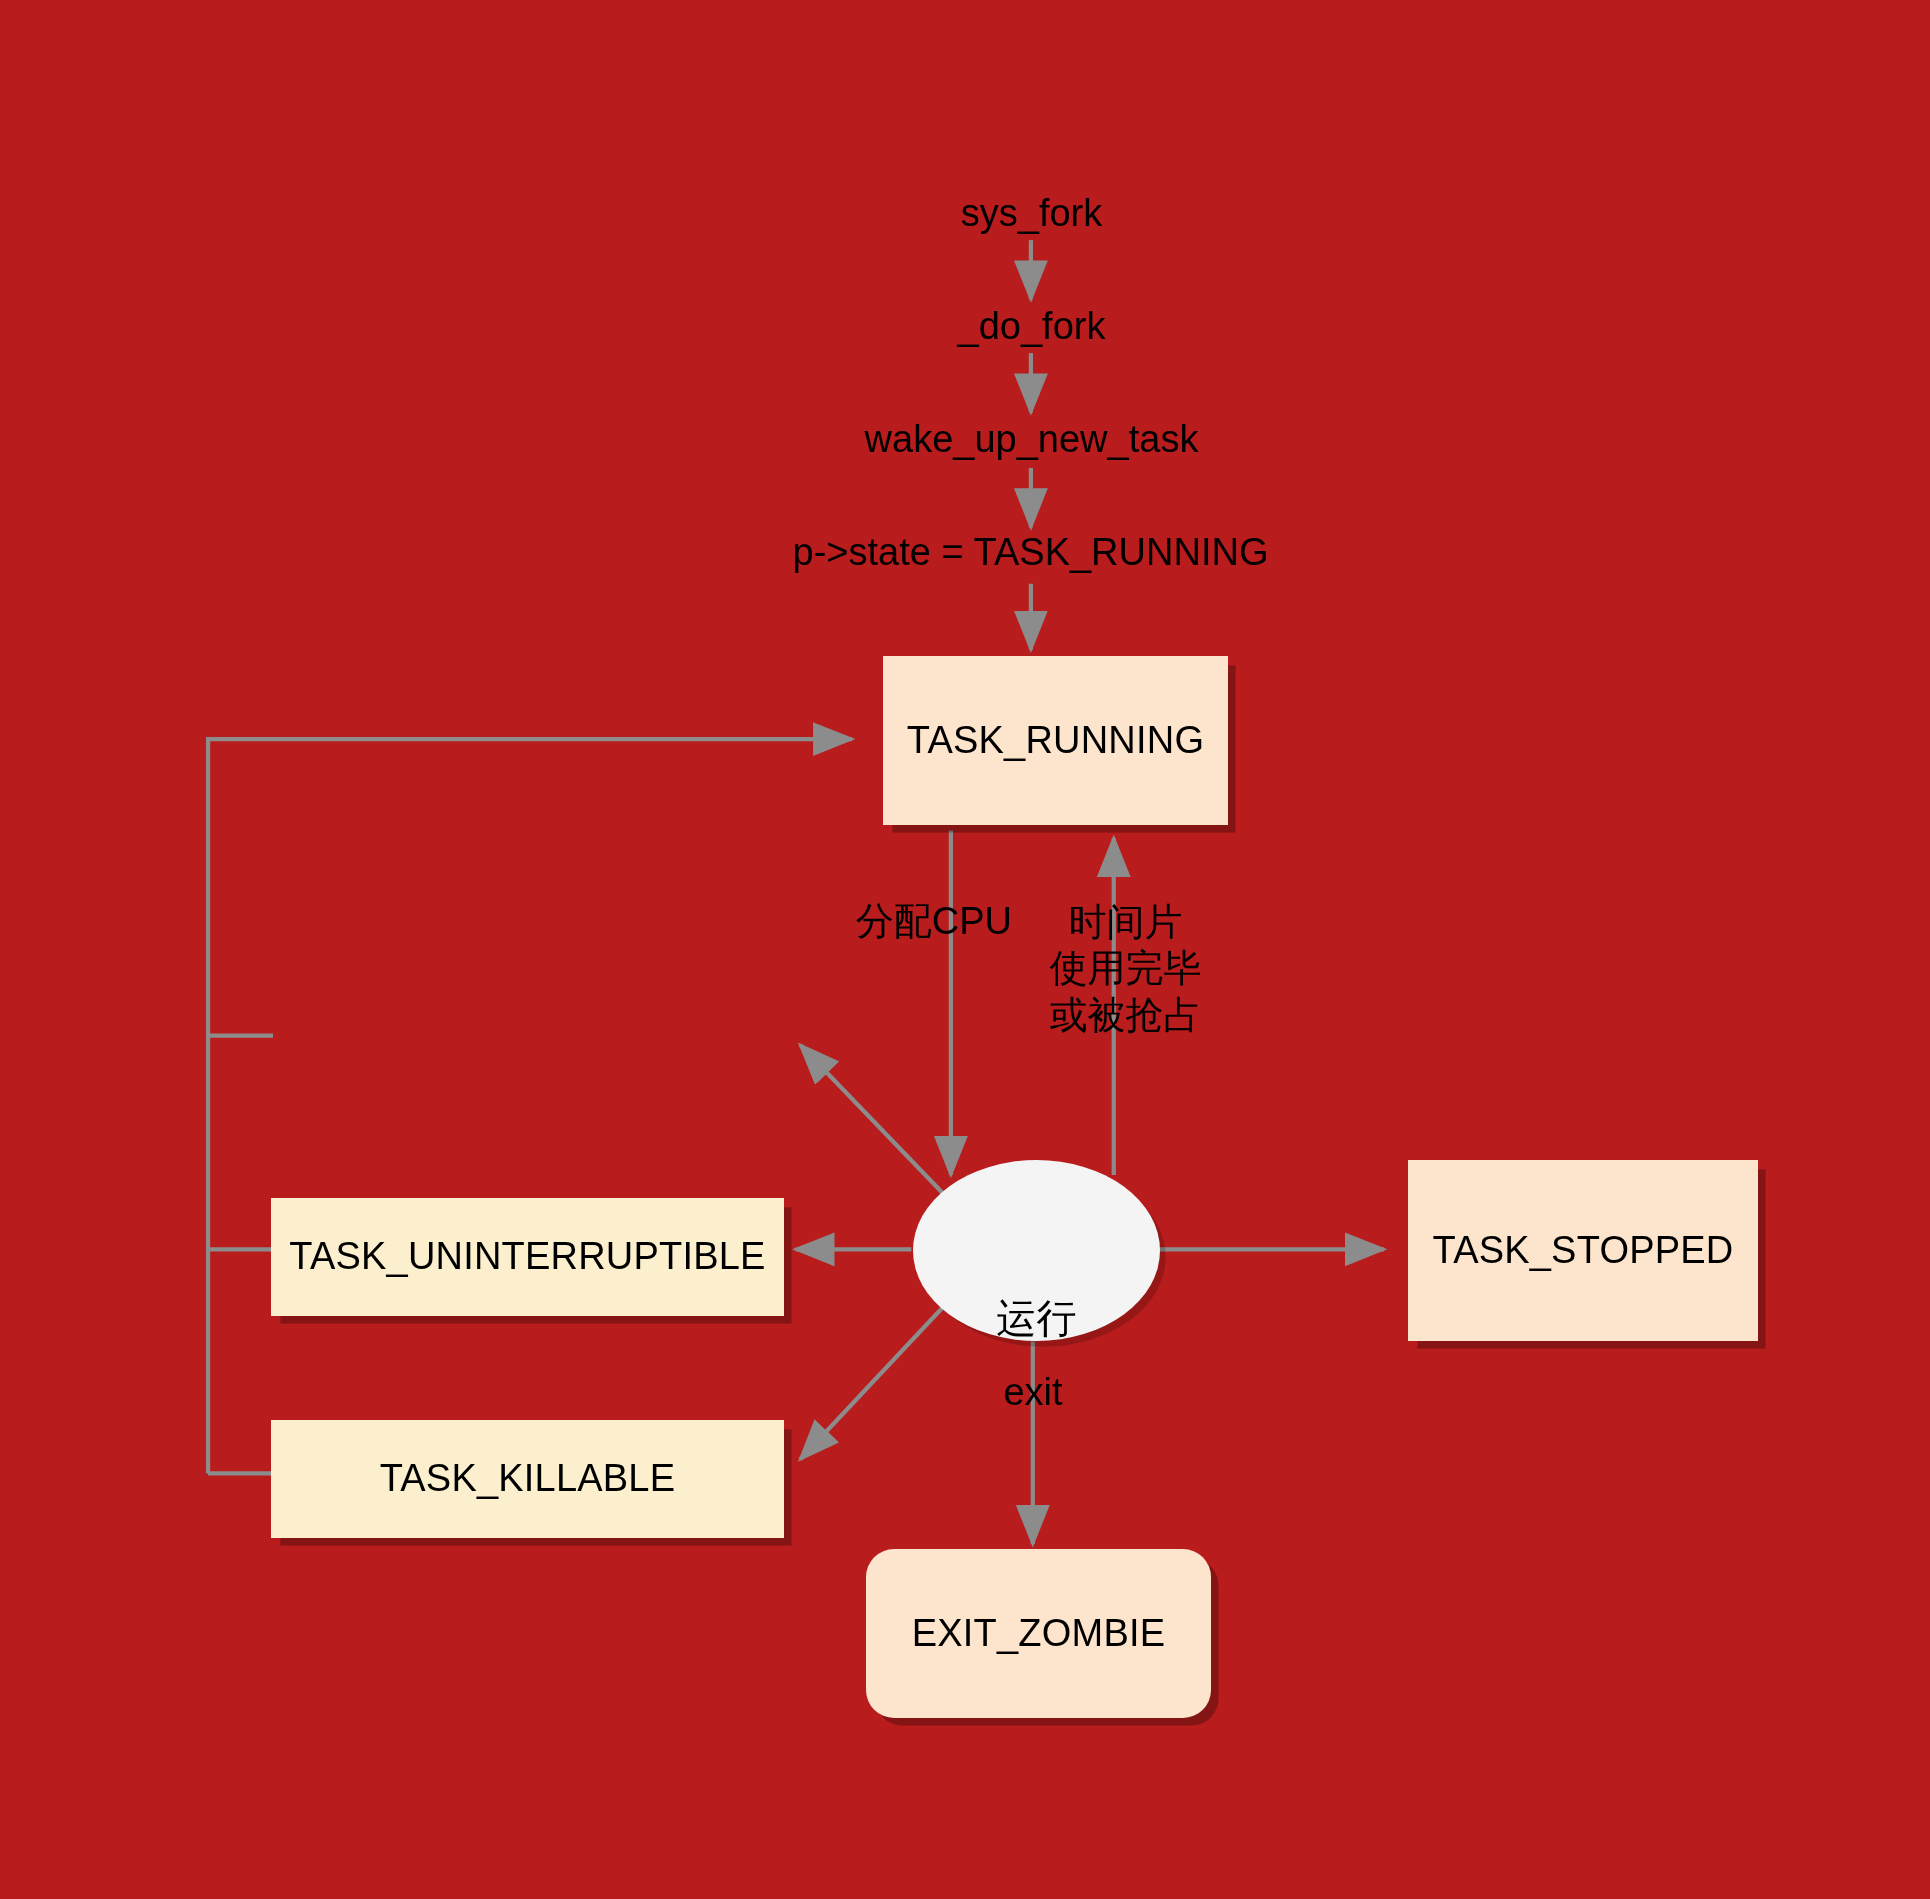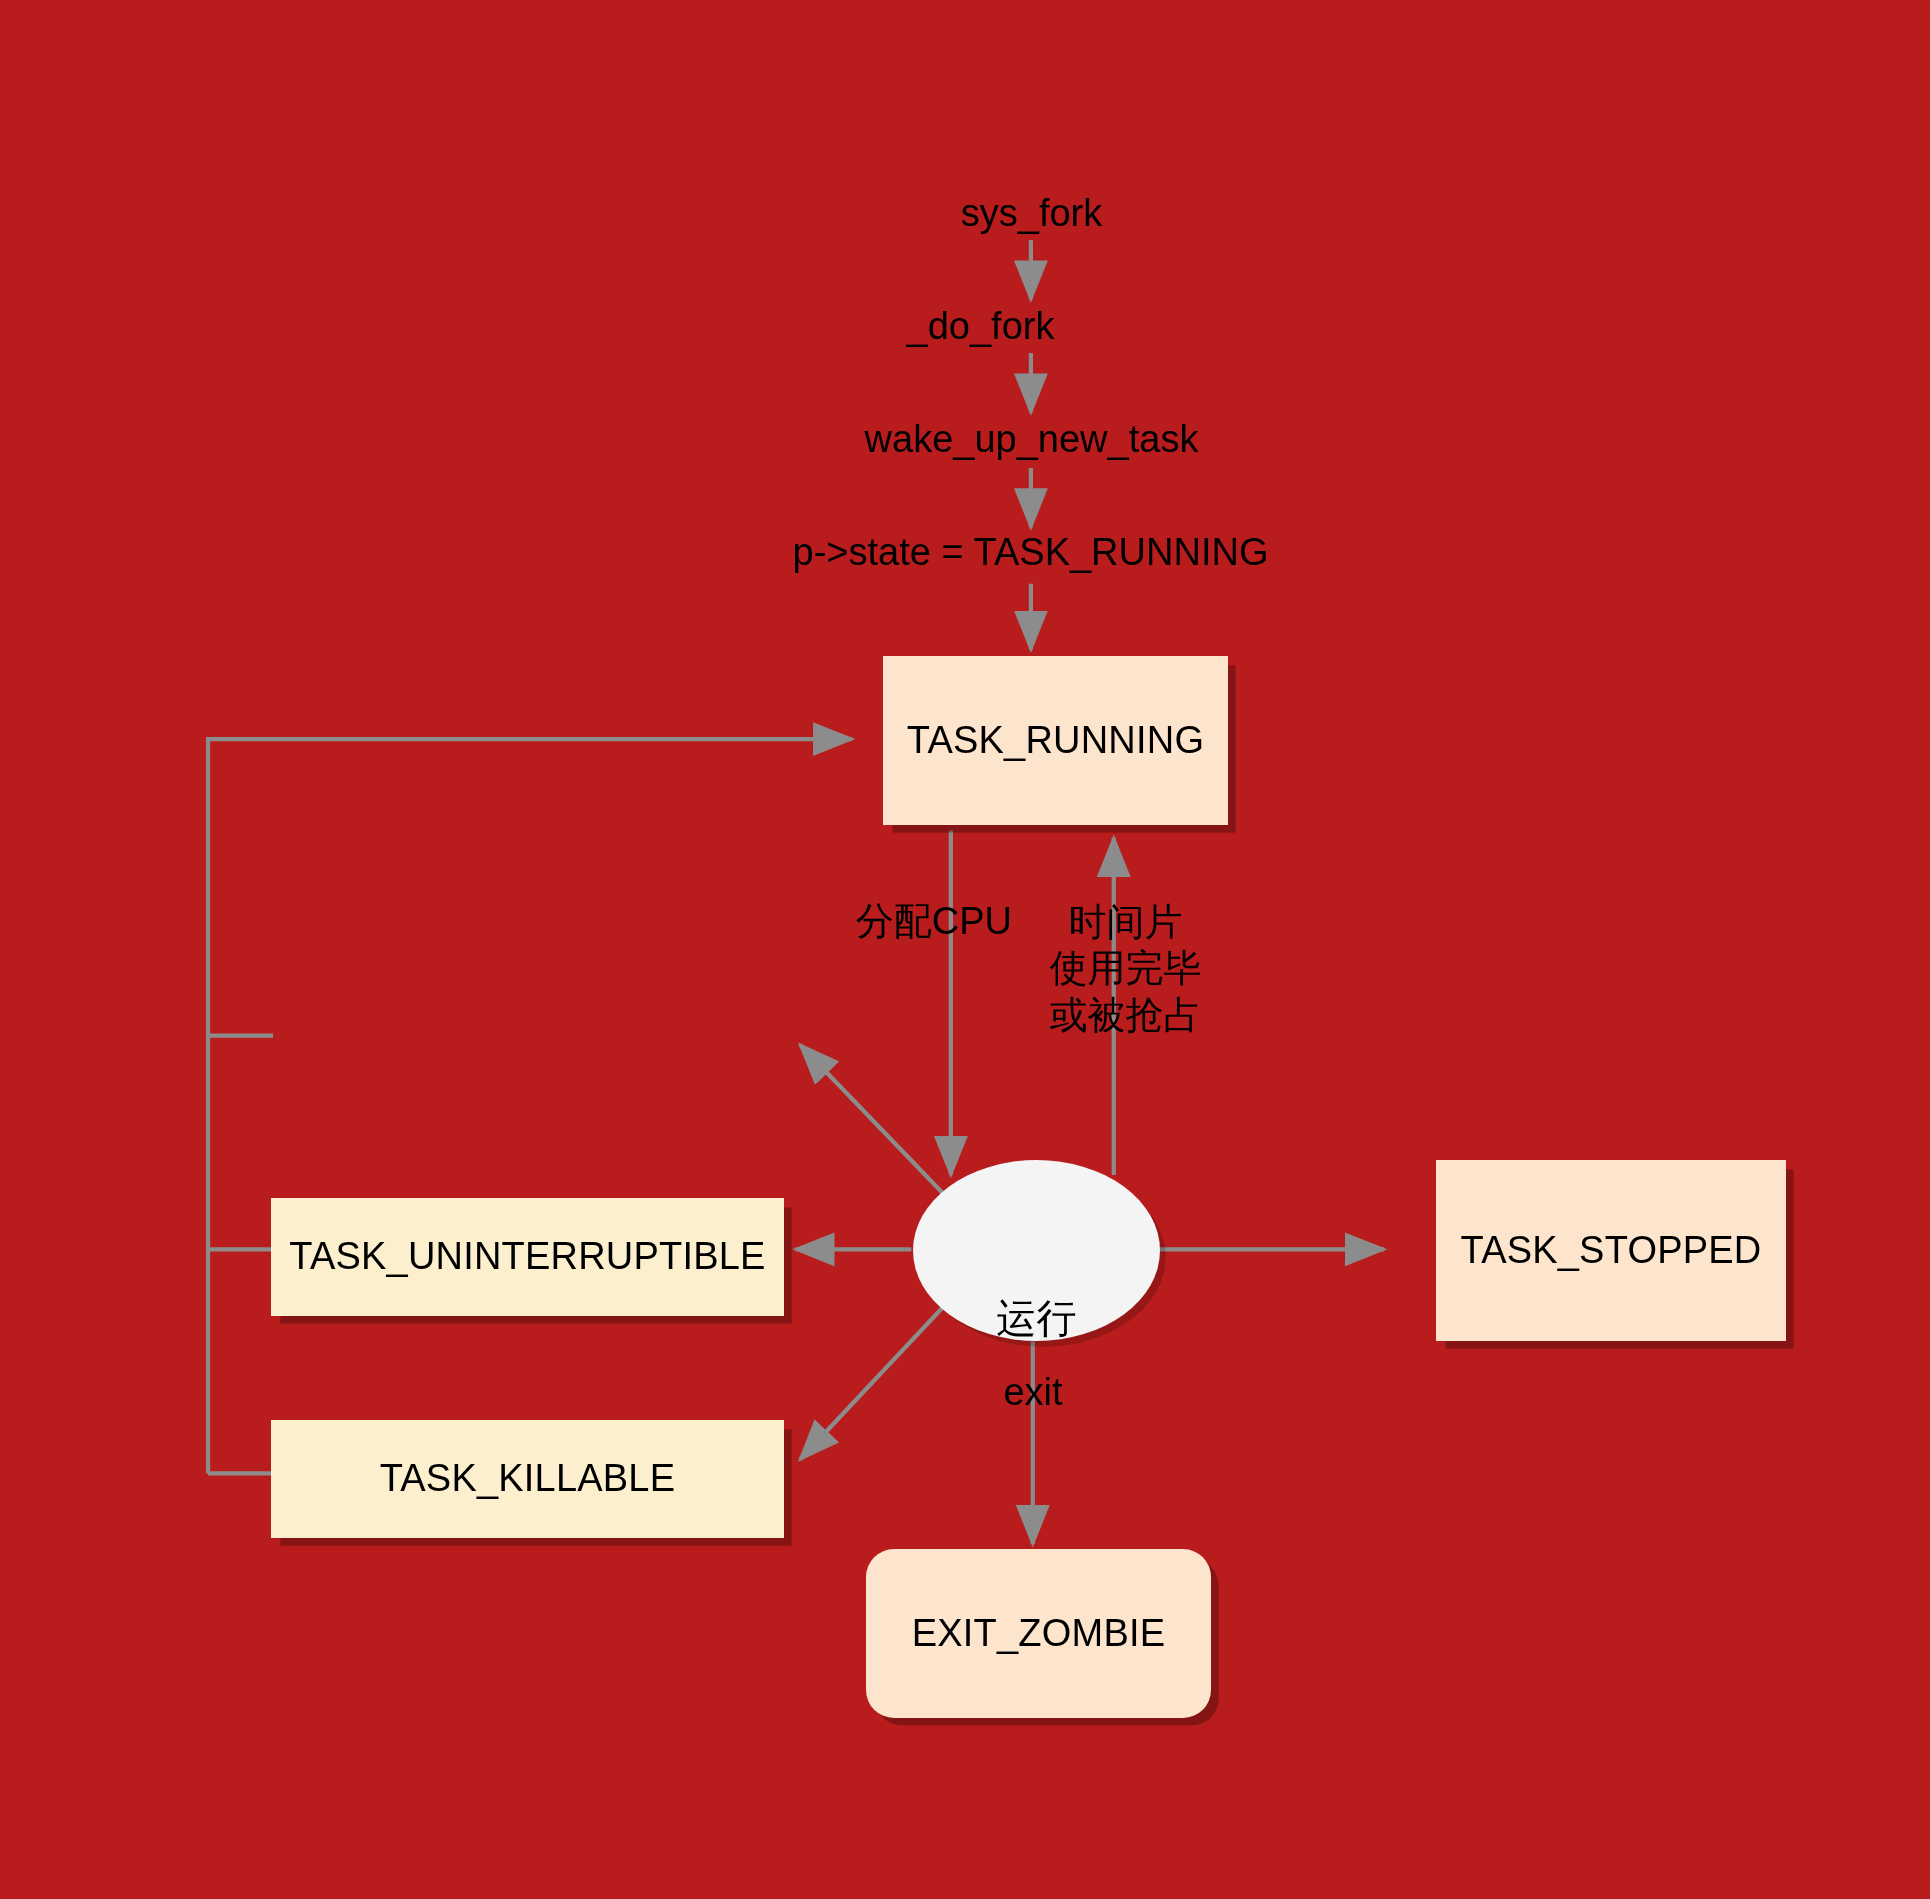--- a/index.html
+++ b/index.html
@@ -101,42 +101,42 @@
 
     <g stroke="#8c8c8c" stroke-width="4.5" fill="none">
       <path d="M221 1565 L221 785 L905 785" marker-end="url(#arrow)"></path>
       <line x1="221" y1="1100" x2="290" y2="1100"></line>
       <line x1="221" y1="1327" x2="290" y2="1327"></line>
       <line x1="221" y1="1565" x2="290" y2="1565"></line>
     </g>
   </svg>
 
   <div class="edge-label" style="left:843px; top:191px; width:377px;">sys_fork</div>
-  <div class="edge-label" style="left:792px; top:304px; width:377px;">_do_fork</div>
+  <div class="edge-label" style="left:843px; top:304px; width:377px;">_do_fork</div>
   <div class="edge-label" style="left:749px; top:417px; width:565px;">wake_up_new_task</div>
   <div class="edge-label" style="left:654px; top:530px; width:753px;">p-&gt;state = TASK_RUNNING</div>
 
   <div class="node box orange" style="left:859px; top:656px; width:345px; height:169px;margin-left:24px;">
     <span>TASK_RUNNING</span>
   </div>
 
 
   <div class="node box yellow" style="left:271px; top:1198px; width:513px; height:118px;">
     <span>TASK_UNINTERRUPTIBLE</span>
   </div>
 
   <div class="node box yellow" style="left:271px; top:1420px; width:513px; height:118px;">
     <span>TASK_KILLABLE</span>
   </div>
 
   <div class="node ellipse" style="left:913px; top:1160px; width:247px; height:181px;">
     <span>运行</span>
   </div>
 
-  <div class="node box orange" style="left:1408px; top:1160px; width:350px; height:181px;margin-left:28px;">
+  <div class="node box orange" style="left:1408px; top:1160px; width:350px; height:181px;">
     <span>TASK_STOPPED</span>
   </div>
 
   <div class="node box orange" style="left:866px; top:1549px; width:345px; height:169px;border-radius:28px;">
     <span>EXIT_ZOMBIE</span>
   </div>
 
   <div class="edge-label" style="left:843px; top:899px; width:169px; text-align:right;">分配CPU</div>
 
   <div class="edge-label multiline" style="left:1036px; top:899px; width:179px; text-align:center;">时间片

